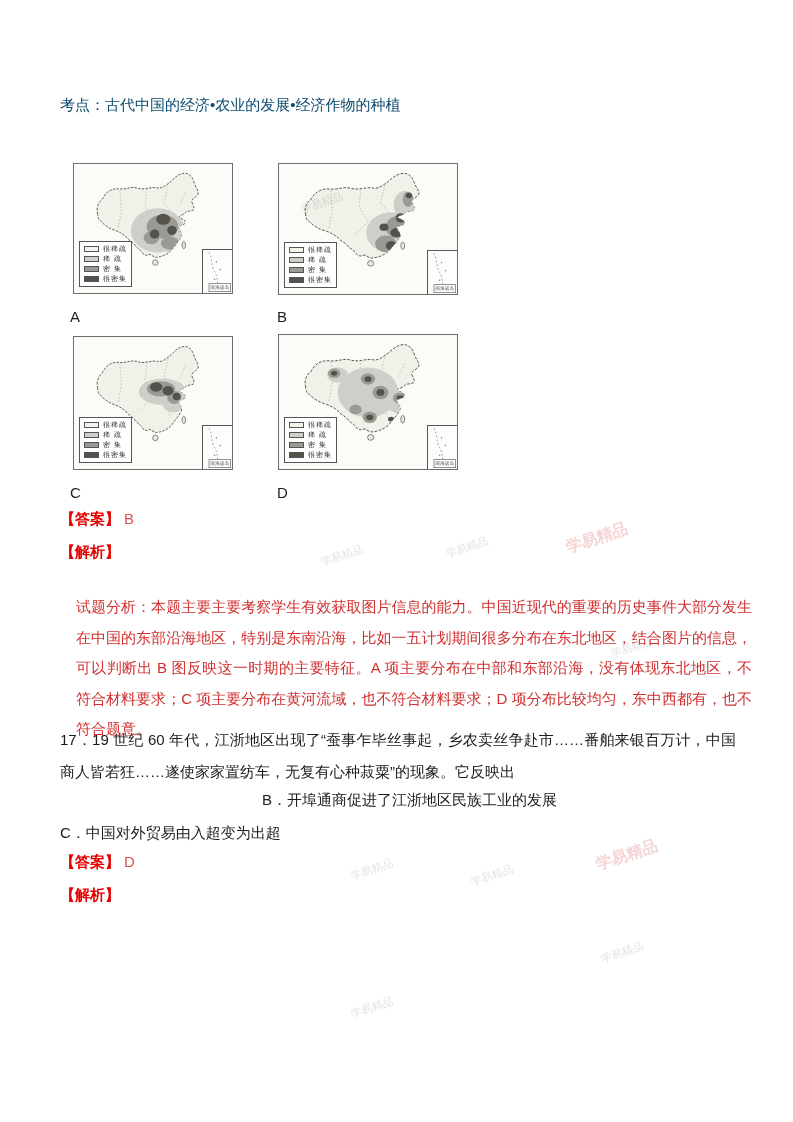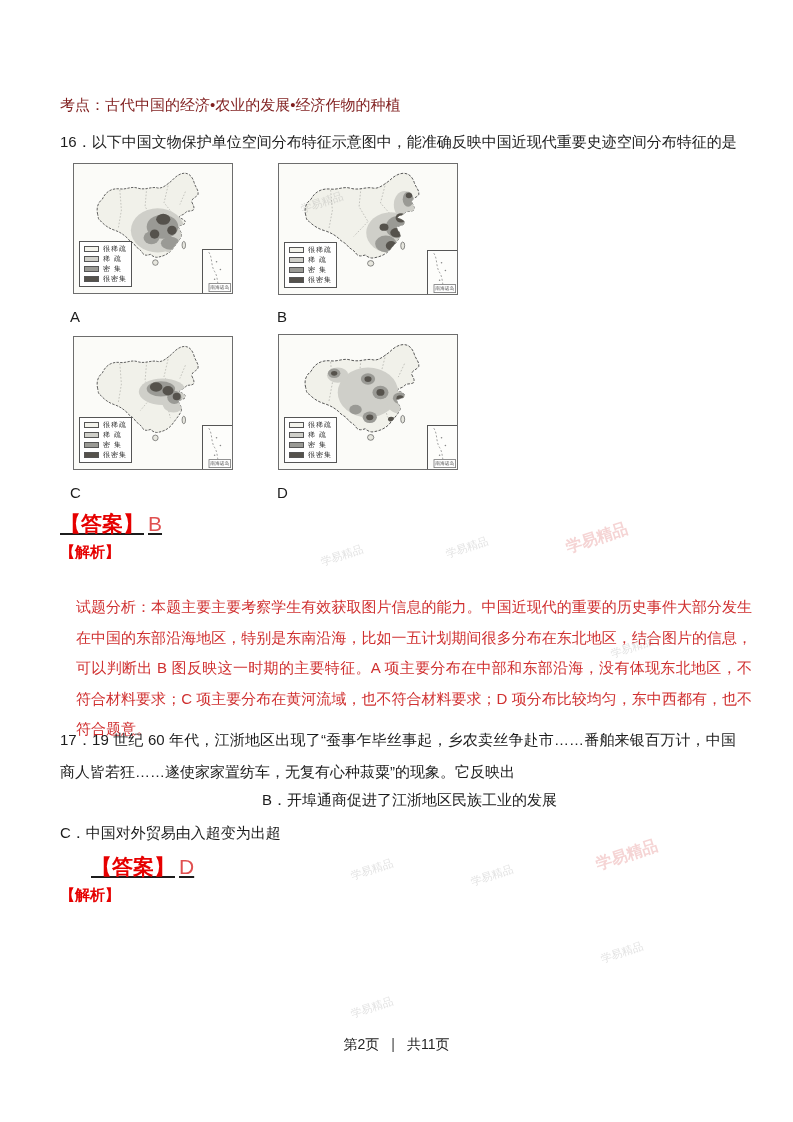--- a/index.html
+++ b/index.html
@@ -6,25 +6,25 @@
   html,body { background:#ffffff; }
   .page {
     position:relative; width:793px; height:1122px; margin:0 auto;
     background:#ffffff; overflow:hidden;
     font-family:"Liberation Sans","DejaVu Sans",sans-serif;
     color:#1c1c1c; font-size:15px;
   }
   .abs { position:absolute; }
   .red-h { color:#e60000; font-weight:bold; }
   .red-t { color:#d03030; }
-  .red-b { color:#7f1d1d; }
+  .red-b { color:#0c4a6e; }
   .para { width:676px; line-height:30.5px; text-align:justify; }
   .stem { width:676px; line-height:32px; text-align:justify; }
   .opt-label { display:inline; }
-  .answer-line { font-size:21px;text-decoration:underline; }
+  .answer-line { font-size:15px; }
   .answer-letter { color:#e05050; font-weight:normal; margin-left:4px; }
 
   
   .map { position:absolute; border:1px solid #6d6d6d; background:#fbfbf8; }
   .map svg { position:absolute; left:0; top:0; width:100%; height:100%; }
   .outline { fill:#f1f1ea; stroke:#4a4a4a; stroke-width:1; stroke-dasharray:3,1.6; }
   .prov { fill:none; stroke:#8a8a84; stroke-width:0.5; stroke-dasharray:1.8,1.8; }
   .isl  { fill:#e7e7df; stroke:#4a4a4a; stroke-width:0.7; }
   .s  { fill:#cfcfc9; }
   .d  { fill:#9a9a95; }
@@ -77,23 +77,20 @@
       </g>
       <g id="chinaIslands">
         <ellipse class="isl" cx="103" cy="107" rx="3.5" ry="3"></ellipse>
         <ellipse class="isl" cx="139" cy="88" rx="2.2" ry="4"></ellipse>
       </g>
     </defs>
   </svg>
 
   <div class="abs red-b" style="left:60px; top:96px;">考点：古代中国的经济•农业的发展•经济作物的种植</div>
 
-  <div class="abs" style="left:60px; top:133px; width:680px;">
-    <span>16．</span><span>以下中国文物保护单位空间分布特征示意图中，能准确反映中国近现代重要史迹空间分布特征的是</span>
-  </div>
 
   <figure class="map" style="left:73px; top:163px; width:160px; height:131px;">
     <svg viewBox="0 0 200 140" preserveAspectRatio="none">
       <use href="#chinaPath" class="outline"></use>
       <use href="#chinaProv"></use>
       <g clip-path="url(#chinaClip)">
         <ellipse class="s" cx="106" cy="72" rx="34" ry="24"></ellipse>
           <ellipse class="s" cx="128" cy="88" rx="16" ry="10"></ellipse>
         <ellipse class="d" cx="112" cy="68" rx="20" ry="13"></ellipse>
           <ellipse class="d" cx="122" cy="86" rx="12" ry="7"></ellipse>
@@ -291,33 +288,30 @@
   <div class="abs stem" style="left:60px; top:724px;">
     <span>17．</span><span>19 世纪 60 年代，江浙地区出现了“蚕事乍毕丝事起，乡农卖丝争赴市……番舶来银百万计，中国商人皆若狂……遂使家家置纺车，无复有心种菽粟”的现象。它反映出</span>
   </div>
   <div class="abs" style="left:60px; top:824px;">
     <span class="opt-label">C．</span><span>中国对外贸易由入超变为出超</span>
   </div>
   <div class="abs" style="left:262px; top:791px;">
     <span class="opt-label">B．</span><span>开埠通商促进了江浙地区民族工业的发展</span>
   </div>
 
-  <div class="abs answer-line" style="left:60px; top:853px;margin-left:31px;">
+  <div class="abs answer-line" style="left:60px; top:853px;">
     <span class="red-h">【答案】</span><span class="answer-letter">D</span>
   </div>
   <div class="abs red-h" style="left:60px; top:886px;">【解析】</div>
 
   <span class="wm" style="left:320px; top:548px;">学易精品</span>
   <span class="wm" style="left:445px; top:540px;">学易精品</span>
   <span class="wm wm-pink" style="left:565px; top:528px;">学易精品</span>
   <span class="wm" style="left:300px; top:195px;">学易精品</span>
   <span class="wm" style="left:610px; top:640px;">学易精品</span>
   <span class="wm" style="left:350px; top:862px;">学易精品</span>
   <span class="wm" style="left:470px; top:868px;">学易精品</span>
   <span class="wm wm-pink" style="left:595px; top:845px;">学易精品</span>
   <span class="wm" style="left:600px; top:945px;">学易精品</span>
   <span class="wm" style="left:350px; top:1000px;">学易精品</span>
 
-  <div class="footer">
-    <span>第2页</span><span class="sep">|</span><span>共11页</span>
-  </div>
 
 </div>
 
 </body></html>

